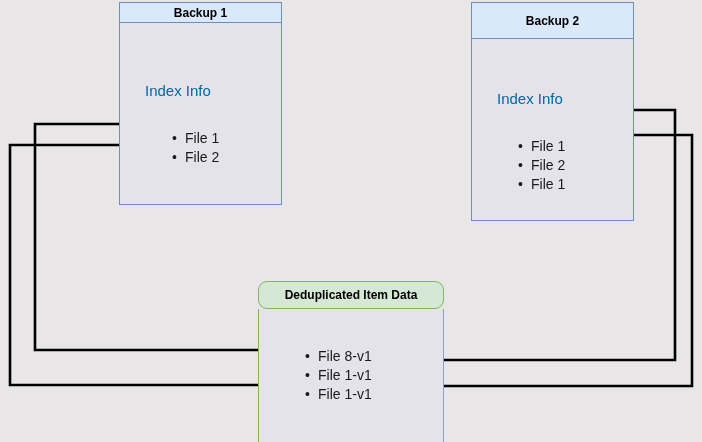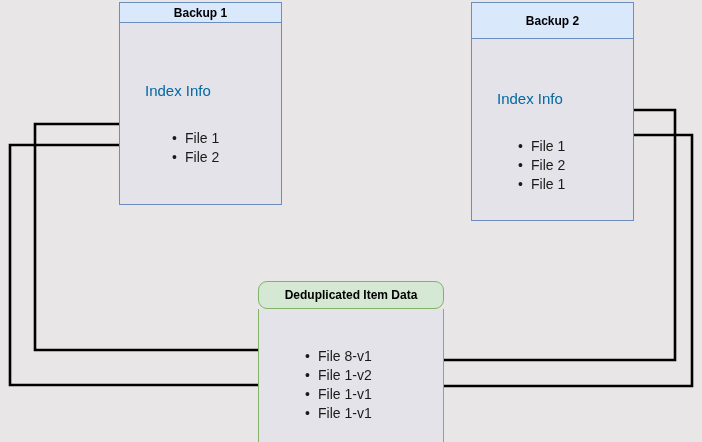--- a/index.html
+++ b/index.html
@@ -156,20 +156,19 @@
     </div>
   </div>
 
   <div class="box box-green" style="left:258px; top:281px; width:186px; height:161px;">
     <div class="box-header" style="height:28px;border-radius:9px;">
       <span>Deduplicated Item Data</span>
     </div>
     <div class="box-body" style="height:140px;">
       <ul class="file-list dedup-list" style="left:46px; top:38px;">
         <li>File 8-v1</li>
-        <li>File 1-v2</li>
         <li>File 1-v1</li>
         <li>File 1-v1</li>
       </ul>
     </div>
   </div>
 
 </div>
 
 </body></html>

